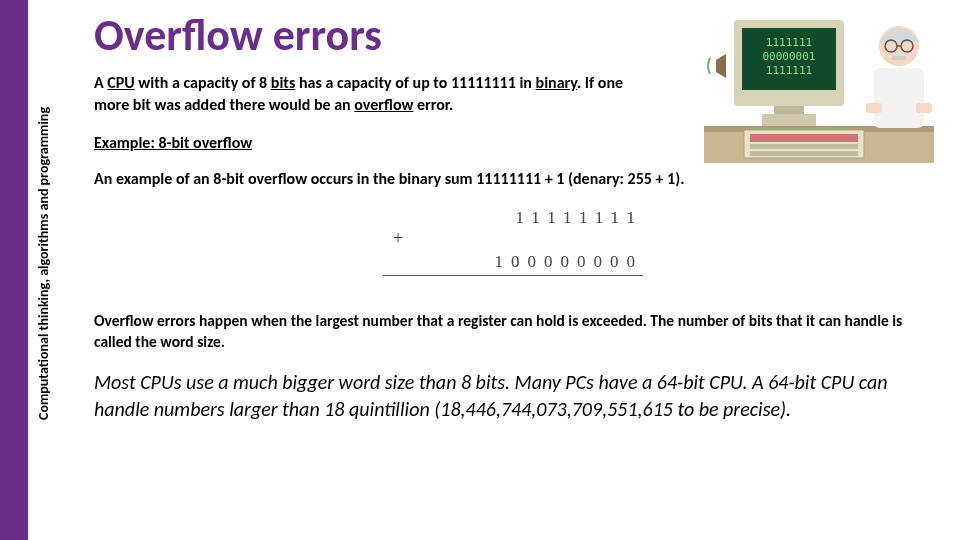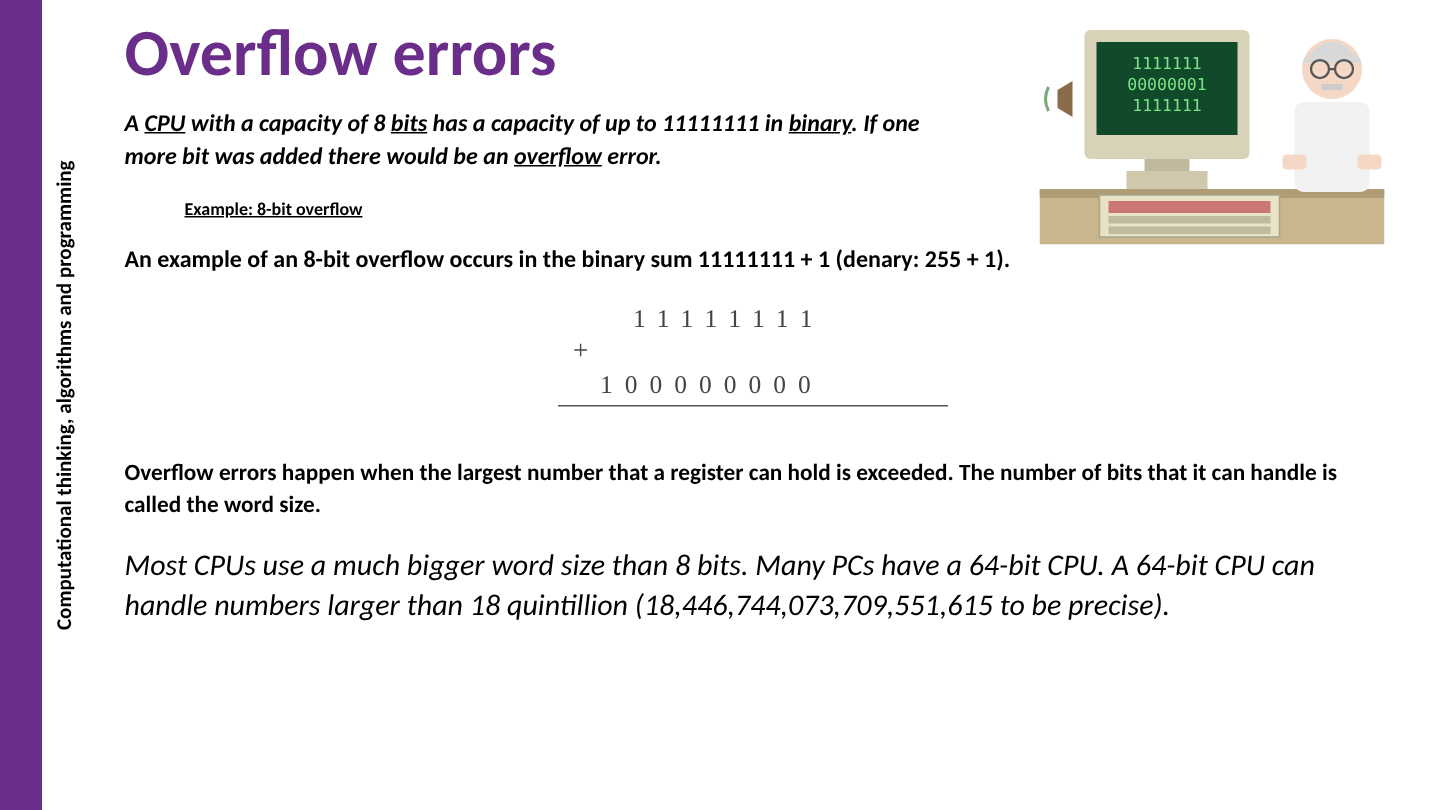--- a/index.html
+++ b/index.html
@@ -43,64 +43,65 @@
     top: 255px;
     transform: translate(-50%, 0) rotate(-90deg);
     transform-origin: center;
     color: #000;
     font-size: 14px;
     font-weight: 700;
     white-space: nowrap;
   }
   .content {
     position: absolute;
-    left: 61px;
+    left: 72px;
     top: 0;
     width: 880px;
     height: 540px;
     padding: 8px 20px 10px 22px;
   }
   .title {
     font-size: 44px;
     font-weight: 700;
     color: #6a2e8a;
     margin-bottom: 10px;
   }
   .p {
     font-size: 16px;
     font-weight: 700;
     line-height: 1.35;
     margin-bottom: 18px;
   }
   .p a { color: inherit; text-decoration: underline; }
-  .p-narrow { max-width: 560px; font-style: italic; }
+  .p-narrow { max-width: 560px; }
   .p-normal { font-weight: 700; font-size: 15.5px; line-height: 1.35; margin-bottom: 16px; margin-top: 35px;}
-  .ex-heading { font-weight: 700; text-decoration: underline; font-size: 12px; margin-bottom: 16px; margin-left: 40px; }
+  .ex-heading { font-weight: 700; text-decoration: underline; font-size: 16px; margin-bottom: 16px; }
   .italic { font-style: italic; font-weight: 400; font-size: 20px; line-height: 1.35; }
   .math-block {
     width: 260px;
     margin: 8px auto 22px auto;
     font-family: "Times New Roman", serif;
     font-size: 17px;
     color: #444;
     position: relative;
   }
-  .math-row1 { letter-spacing: 8px; padding-left: 50px; }
+  .math-row1 { letter-spacing: 8px; padding-left: 50px; text-align: right; }
   .math-row2-wrap { display: flex; align-items: center; }
   .math-plus { font-size: 18px; margin-right: 8px; padding-left: 10px;}
   .math-row2 {
     letter-spacing: 0px;
     border-bottom: 1.5px solid #555;
     padding: 0 4px 2px 4px;
     flex: 1;
   }
   .math-row3-wrap {
     border-bottom: 1.5px solid #555;
     padding: 3px 0 3px 28px;
     letter-spacing: 8px;
+    text-align: right;
   }
   .illustration {
     position: absolute;
     right: 18px;
     top: 8px;
     width: 230px;
     height: 155px;
   }
 </style>
 </head>

